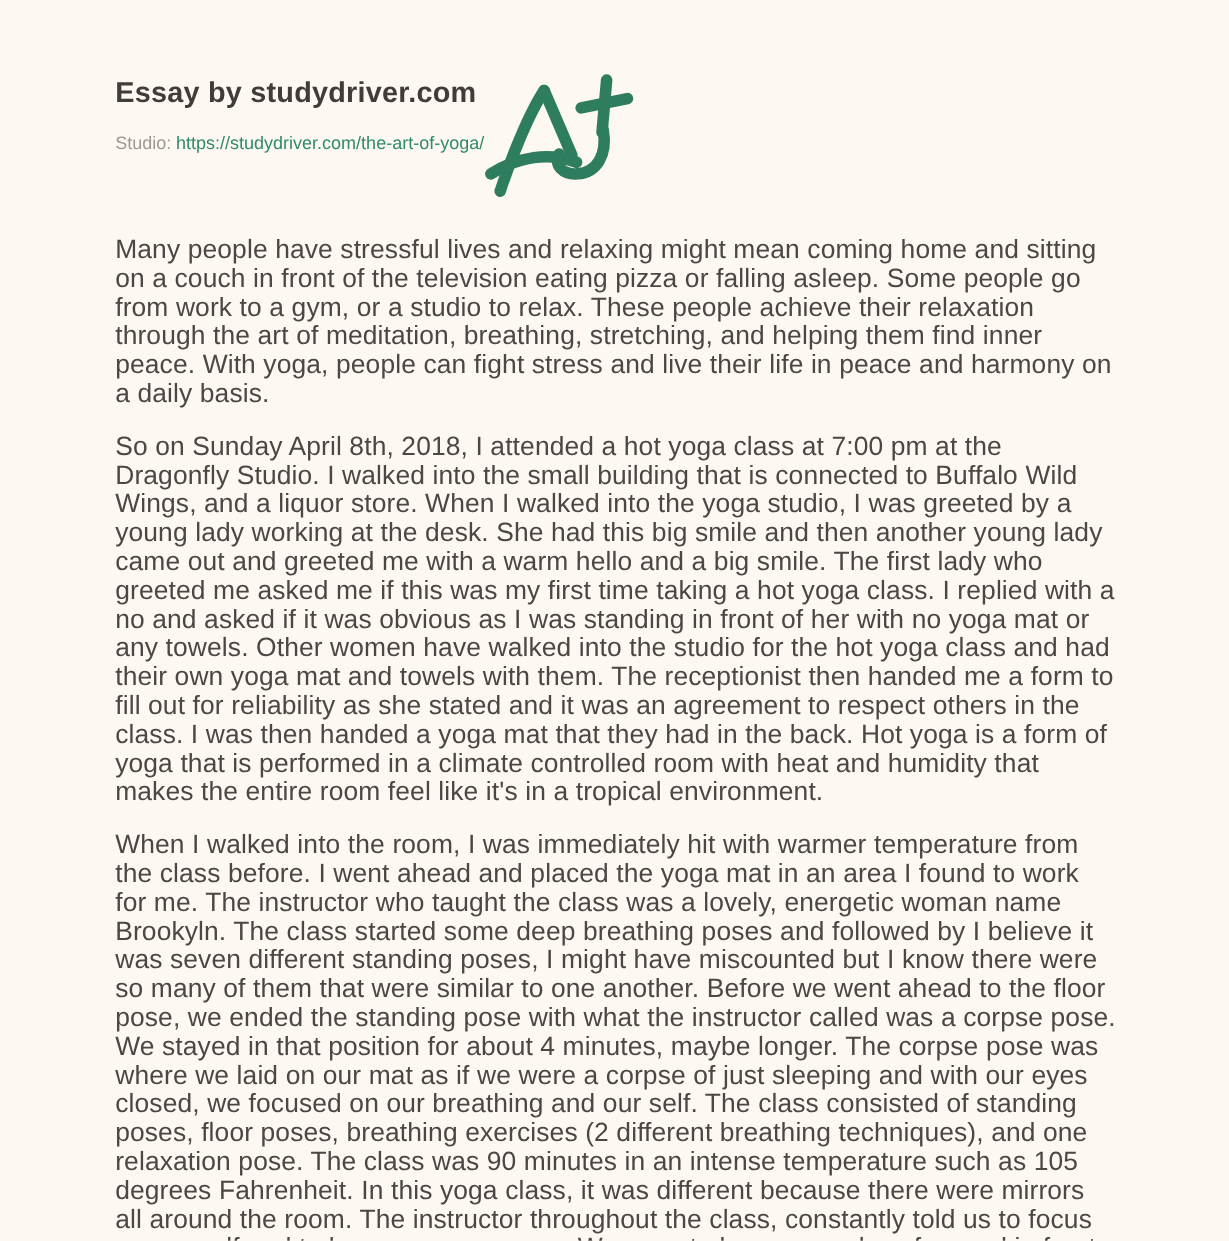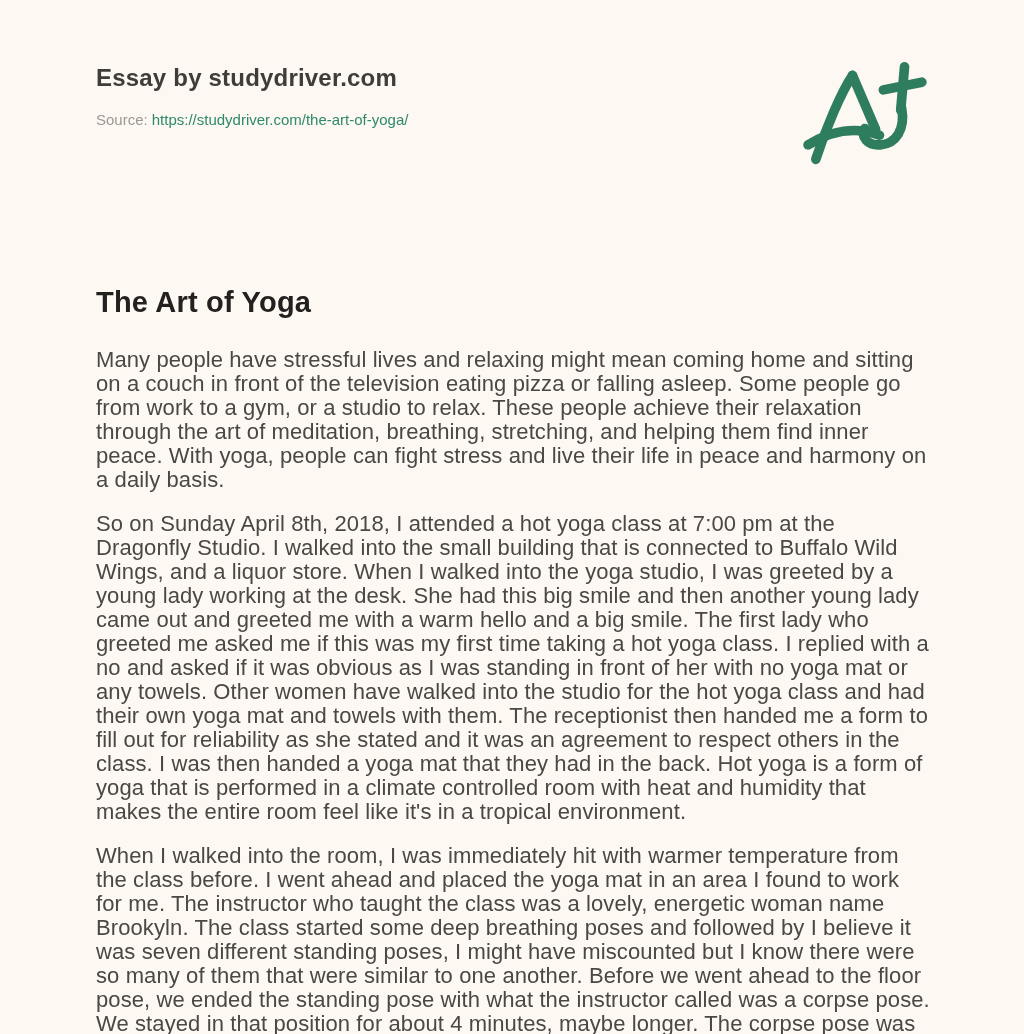--- a/index.html
+++ b/index.html
@@ -11,21 +11,20 @@
     font-family: "Liberation Sans", sans-serif;
   }
   .page {
     width: 1024px;
     height: 1034px;
     padding: 62px 94px 0 96px;
     background: #FDF8F1;
   }
   .header-row {
     display: flex;
-    justify-content: space-between;
     align-items: flex-start;
   }
   .byline {
     font-size: 24px;
     line-height: 32px;
     font-weight: 700;
     color: #3F3C39;
     letter-spacing: 0.2px;
   }
   .source-line {
@@ -68,41 +67,40 @@
 </style>
 </head>
 <body>
 
 <div class="page">
 
   <div class="header-row">
     <div>
       <div class="byline">Essay by studydriver.com</div>
       <div class="source-line">
-        <span>Source:</span><a class="source-link" href="#">https://studydriver.com/the-art-of-yoga/</a>
+        <span>Studio:</span><a class="source-link" href="#">https://studydriver.com/the-art-of-yoga/</a>
       </div>
     </div>
 
     <svg class="logo" viewBox="0 0 130 112" fill="none" stroke="#2E7D5F" stroke-width="10" stroke-linecap="round" stroke-linejoin="round">
 
       <path d="M14 103 C 24 72, 40 34, 52 16"></path>
 
       <path d="M52 16 L 76 72"></path>
 
       <path d="M6 88 C 30 73, 56 69, 80 78"></path>
 
       <path d="M103 50 C 107 72, 97 87, 81 88 C 68 89, 60 80, 65 71"></path>
 
       <path d="M84 31 L 124 23"></path>
 
       <path d="M106 7 L 102 52"></path>
     </svg>
   </div>
 
-  <h1 class="doc-title">The Art of Yoga</h1>
 
   <div class="body-text">
     <p>Many people have stressful lives and relaxing might mean coming home and sitting on a couch in front of the television eating pizza or falling asleep. Some people go from work to a gym, or a studio to relax. These people achieve their relaxation through the art of meditation, breathing, stretching, and helping them find inner peace. With yoga, people can fight stress and live their life in peace and harmony on a daily basis.</p>
     <p>So on Sunday April 8th, 2018, I attended a hot yoga class at 7:00 pm at the Dragonfly Studio. I walked into the small building that is connected to Buffalo Wild Wings, and a liquor store. When I walked into the yoga studio, I was greeted by a young lady working at the desk. She had this big smile and then another young lady came out and greeted me with a warm hello and a big smile. The first lady who greeted me asked me if this was my first time taking a hot yoga class. I replied with a no and asked if it was obvious as I was standing in front of her with no yoga mat or any towels. Other women have walked into the studio for the hot yoga class and had their own yoga mat and towels with them. The receptionist then handed me a form to fill out for reliability as she stated and it was an agreement to respect others in the class. I was then handed a yoga mat that they had in the back. Hot yoga is a form of yoga that is performed in a climate controlled room with heat and humidity that makes the entire room feel like it's in a tropical environment.</p>
     <p>When I walked into the room, I was immediately hit with warmer temperature from the class before. I went ahead and placed the yoga mat in an area I found to work for me. The instructor who taught the class was a lovely, energetic woman name Brookyln. The class started some deep breathing poses and followed by I believe it was seven different standing poses, I might have miscounted but I know there were so many of them that were similar to one another. Before we went ahead to the floor pose, we ended the standing pose with what the instructor called was a corpse pose. We stayed in that position for about 4 minutes, maybe longer. The corpse pose was where we laid on our mat as if we were a corpse of just sleeping and with our eyes closed, we focused on our breathing and our self. The class consisted of standing poses, floor poses, breathing exercises (2 different breathing techniques), and one relaxation pose. The class was 90 minutes in an intense temperature such as 105 degrees Fahrenheit. In this yoga class, it was different because there were mirrors all around the room. The instructor throughout the class, constantly told us to focus on our self and to keep our eyes open. We were to keep our selves focused in front of the mirror to help promote our presence and to be mindful. Another thing I noticed about this class that made it different from other yoga classes was that the lights were not turned off or dimmed. The lights remained on and there wasn't any music play</p>
   </div>
 
 </div>
 
 </body></html>

